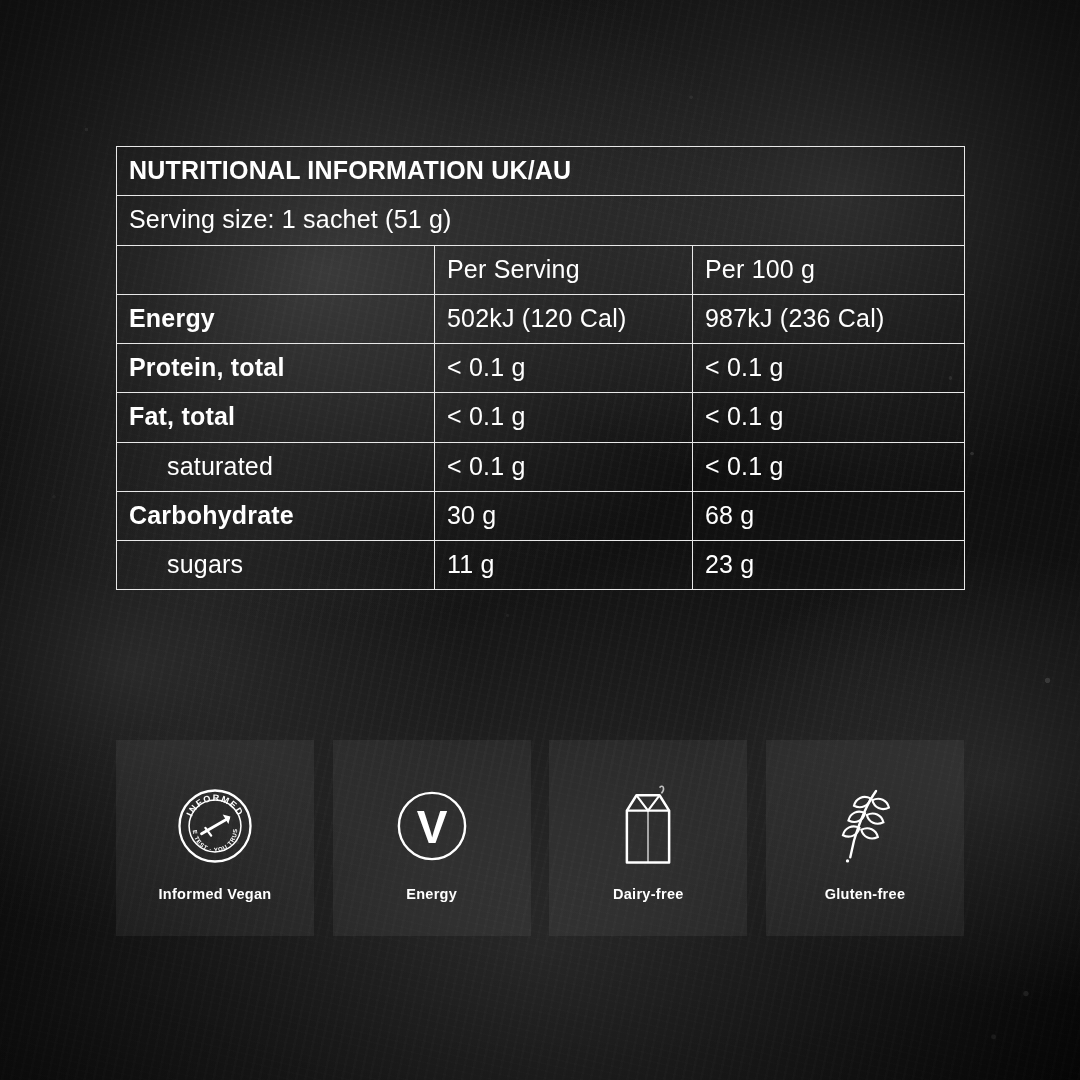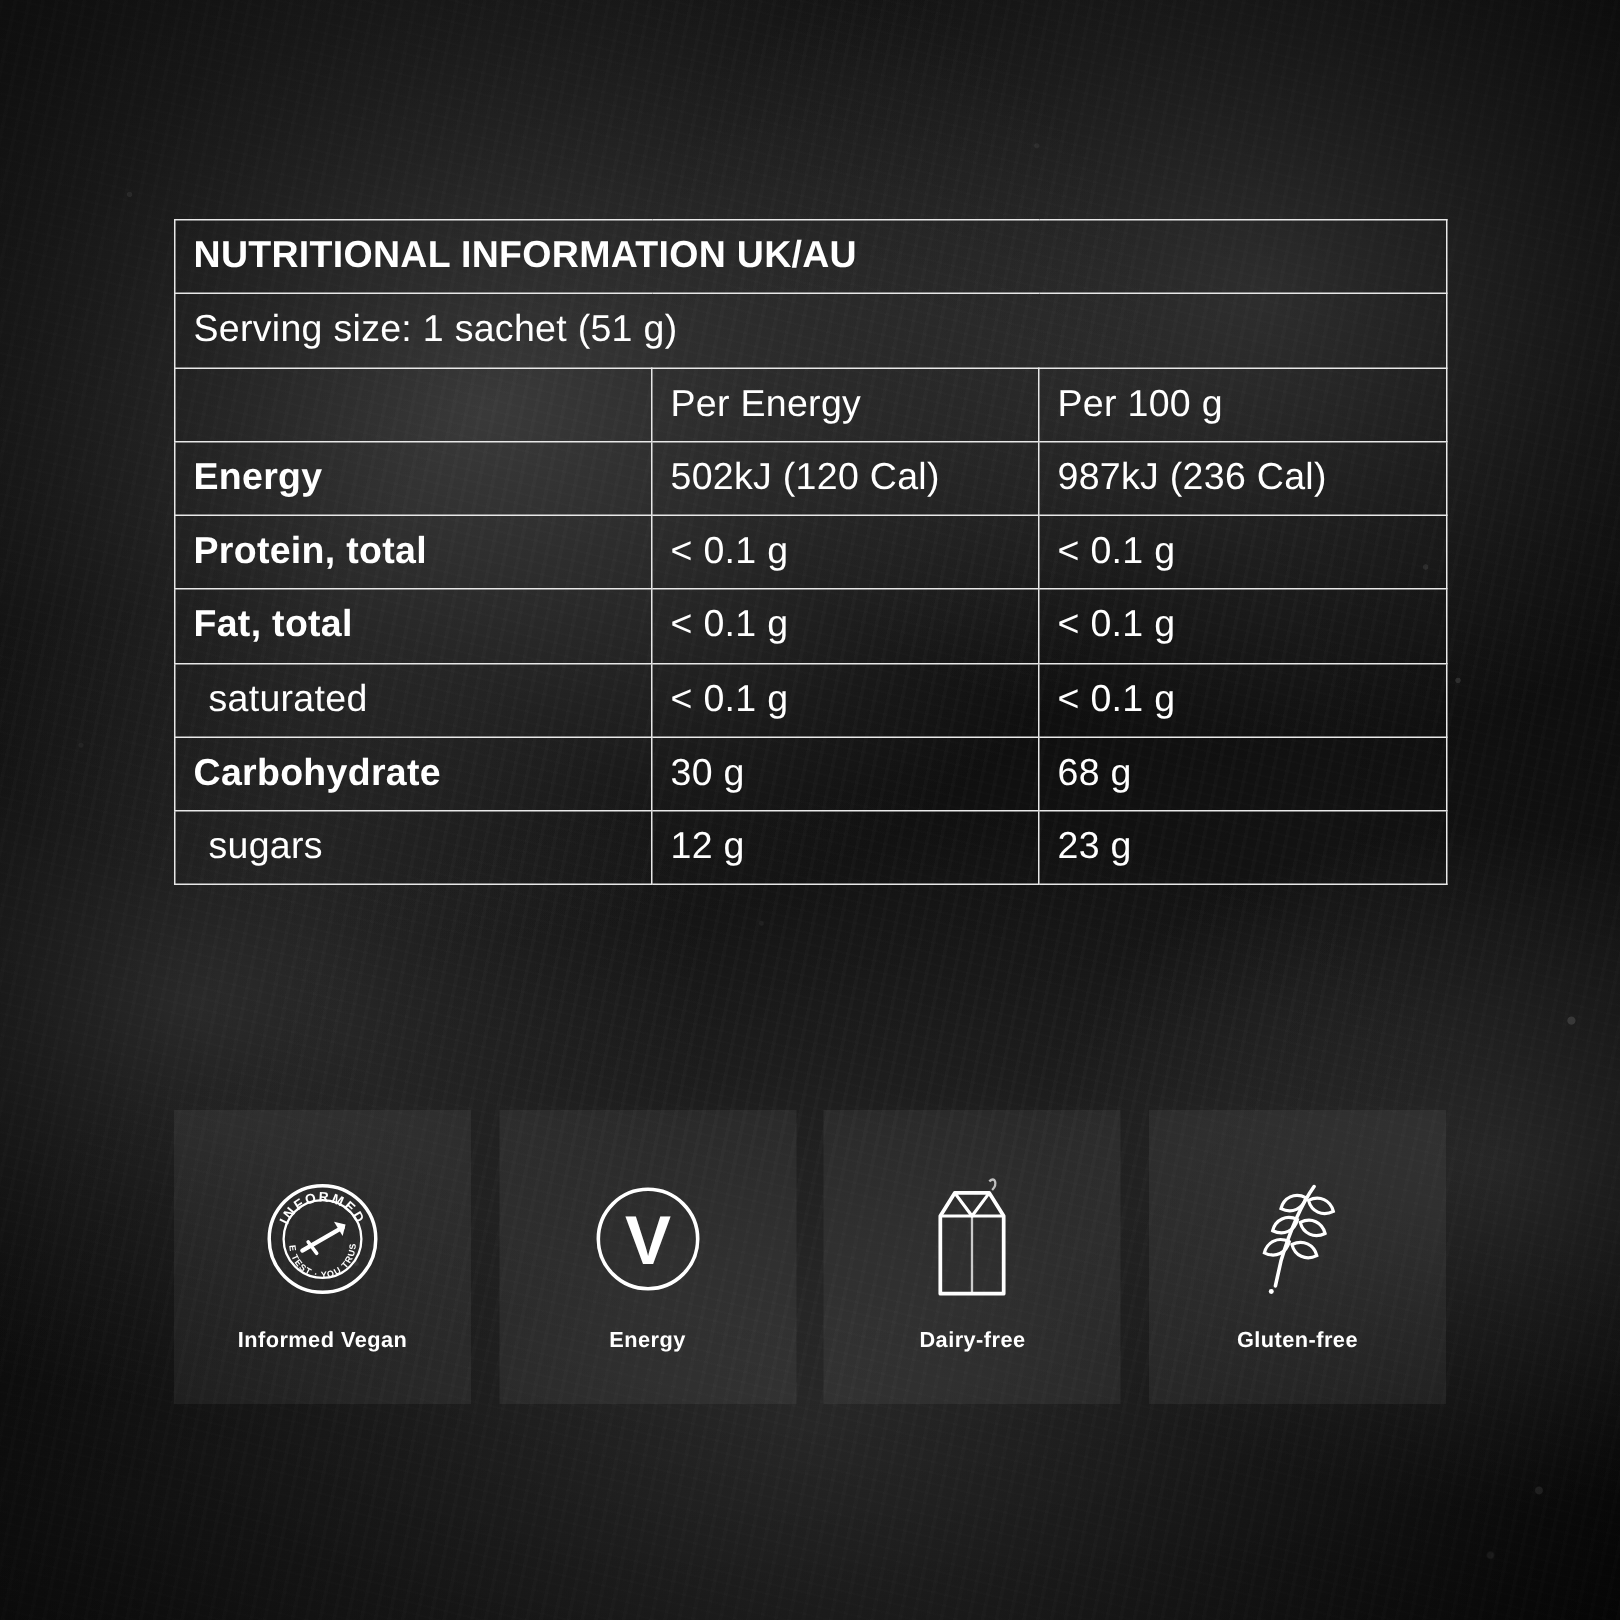--- a/index.html
+++ b/index.html
@@ -97,21 +97,21 @@
   td.col-head {
     font-size: 26px;
     font-weight: 400;
   }
   td.row-label {
     font-weight: 700;
     font-size: 25px;
   }
   td.row-label.indent {
     font-weight: 400;
-    padding-left: 22px;
+    padding-left: 50px;
   }
   td.value {
     font-weight: 400;
     font-size: 25px;
   }
   .col-a { width: 318px; }
   .col-b { width: 258px; }
   .col-c { width: 272px; }
 
   
@@ -169,21 +169,21 @@
       </colgroup>
       <tbody>
         <tr>
           <td class="title-cell" colspan="3">NUTRITIONAL INFORMATION UK/AU</td>
         </tr>
         <tr>
           <td class="serving-cell" colspan="3">Serving size: 1 sachet (51 g)</td>
         </tr>
         <tr>
           <td class="col-head"></td>
-          <td class="col-head">Per Energy</td>
+          <td class="col-head">Per Serving</td>
           <td class="col-head">Per 100 g</td>
         </tr>
 
         <tr>
           <td class="row-label">Energy</td>
           <td class="value">502kJ (120 Cal)</td>
           <td class="value">987kJ (236 Cal)</td>
         </tr>
         <tr>
           <td class="row-label">Protein, total</td>
@@ -200,21 +200,21 @@
           <td class="value">&lt; 0.1 g</td>
           <td class="value">&lt; 0.1 g</td>
         </tr>
         <tr>
           <td class="row-label">Carbohydrate</td>
           <td class="value">30 g</td>
           <td class="value">68 g</td>
         </tr>
         <tr>
           <td class="row-label indent">sugars</td>
-          <td class="value">12 g</td>
+          <td class="value">11 g</td>
           <td class="value">23 g</td>
         </tr>
       </tbody>
     </table>
   </div>
 
   <div class="badges">
 
     <div class="badge">
       <div class="glyph">

